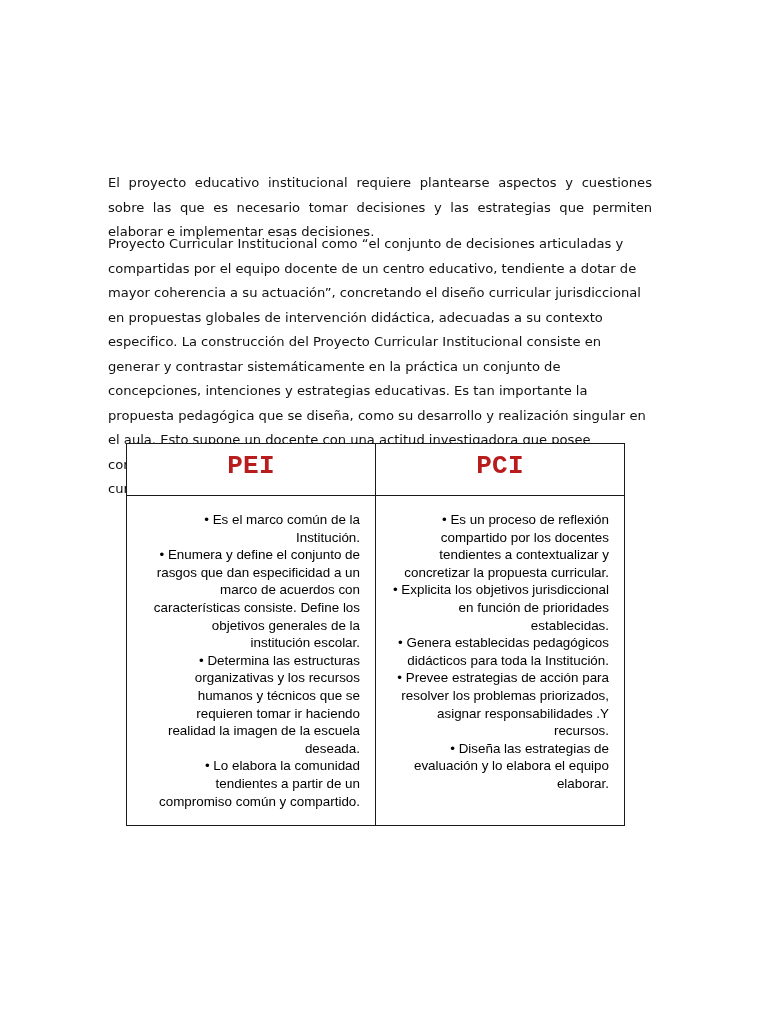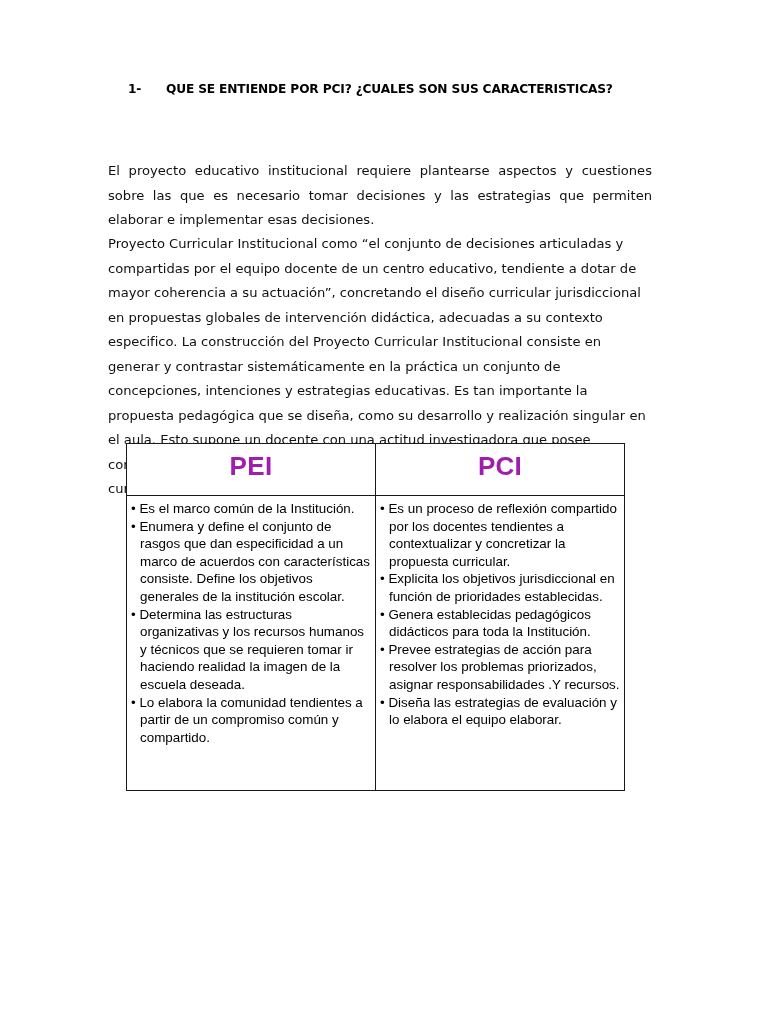--- a/index.html
+++ b/index.html
@@ -45,21 +45,21 @@
   .body-block {
     position: absolute;
     left: 108px;
     width: 544px;
     font-family: "DejaVu Sans", sans-serif;
     font-size: 13.1px;
     line-height: 24.5px;
     color: #111;
   }
   #para1 {
-    top: 146px;
+    top: 158px;
     text-align: justify;
   }
   #para2 {
     top: 219px;
     text-align: left;
   }
   #para2 .lead {
     font-weight: normal;
   }
 
@@ -81,59 +81,57 @@
   .cmp-table col.c1 { width: 249px; }
   .cmp-table col.c2 { width: 249px; }
 
   .hdr-cell {
     height: 51px;
     text-align: center;
     vertical-align: top;
   }
   .hdr-cell .hdr-text {
     display: block;
-    font-family: Liberation Sans, sans-serif;
+    font-family: Liberation Mono, monospace;
     font-weight: bold;
     font-size: 26px;
     line-height: 1;
     padding-top: 9px;
     letter-spacing: 0.3px;
-    color: #a21caf;
+    color: #b91c1c;
   }
 
   .body-cell {
     height: 294px;
     padding: 5px 8px 4px 6px;
   }
   .body-cell ul {
-    margin: 4px;
+    margin: 15px;
     padding: 0;
     list-style: none;
+    text-align: right;
   }
   .body-cell li {
     font-family: "Liberation Sans", sans-serif;
     font-size: 13.4px;
     line-height: 17.6px;
     color: #000;
     text-indent: -9px;
     padding-left: 9px;
     margin: 0;
   }
   .body-cell li::before {
     content: "\2022\00a0";
   }
 </style>
 </head>
 <body>
 
 <div class="page">
 
-  <div class="heading">
-    <span class="num">1-</span><span>QUE SE ENTIENDE POR PCI? ¿CUALES SON SUS CARACTERISTICAS?</span>
-  </div>
 
   <p class="body-block" id="para1">El proyecto educativo institucional requiere plantearse aspectos y cuestiones sobre las que es necesario tomar decisiones y las estrategias que permiten elaborar e implementar esas decisiones.</p>
 
   <p class="body-block" id="para2"><span class="lead">Proyecto Curricular Institucional</span><span> como “el conjunto de decisiones articuladas y compartidas por el equipo docente de un centro educativo, tendiente a dotar de mayor coherencia a su actuación”, concretando el diseño curricular jurisdiccional en propuestas globales de intervención didáctica, adecuadas a su contexto especifico. La construcción del Proyecto Curricular Institucional consiste en generar y contrastar sistemáticamente en la práctica un conjunto de concepciones, intenciones y estrategias educativas. Es tan importante la propuesta pedagógica que se diseña, como su desarrollo y realización singular en el aula. Esto supone un docente con una actitud investigadora que posee competencias metodológicas para diseñar y contextualizar planes de acción curricular y estudiar empíricamente los resultados de su práctica pedagógica.</span></p>
 
   <table class="cmp-table">
     <colgroup>
         <col class="c1">
         <col class="c2">
       </colgroup>

